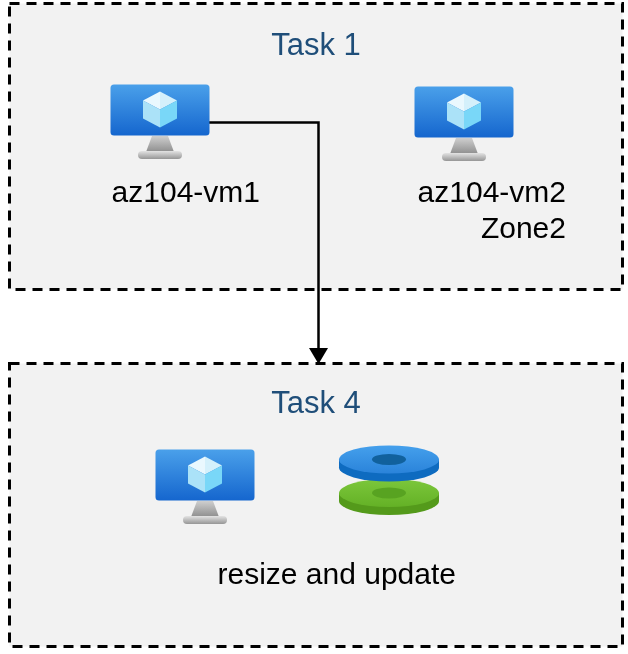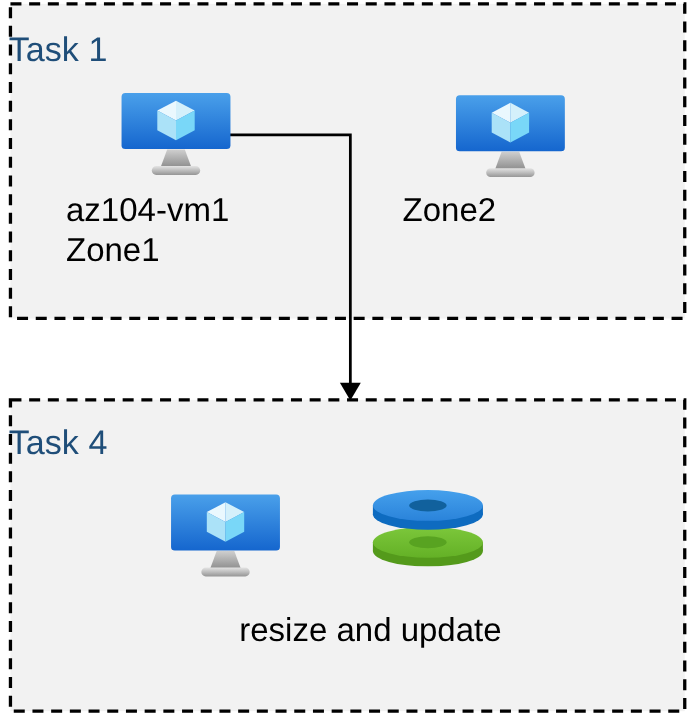--- a/index.html
+++ b/index.html
@@ -18,26 +18,26 @@
   .arrow-stroke {
     fill: none;
     stroke: var(--arrow, #000);
     stroke-width: 2.5;
   }
   .arrow-fill { fill: var(--arrow, #000); }
   .abs { position: absolute; }
   .title {
     font-size: 31px; line-height: 34px;
     color: var(--title-text, #1f4e79);
-    text-align: left; white-space: nowrap;
+    text-align: center; white-space: nowrap;
   }
   .vm-label {
     font-size: 30px; line-height: 36px;
     color: var(--label-text, #000);
-    text-align: left; white-space: nowrap;
+    text-align: right; white-space: nowrap;
   }
   .caption {
     font-size: 30px; line-height: 36px;
     color: var(--label-text, #000);
     text-align: right; white-space: nowrap;
   }
 </style>
 </head>
 <body>
 
@@ -97,24 +97,24 @@
     <g>
       <polygon points="50,7.5 33,16.5 50,25.5" fill="#eaf8fe"></polygon>
       <polygon points="50,7.5 67,16.5 50,25.5" fill="#d4f0fb"></polygon>
       <polygon points="33,16.5 50,25.5 50,43.5 33,34.5" fill="#abe2f8"></polygon>
       <polygon points="67,16.5 50,25.5 50,43.5 67,34.5" fill="#79d7f8"></polygon>
     </g>
   </svg>
 
   <div class="abs vm-label" style="left:60px; top:174px; width:200px;">
     <div>az104-vm1</div>
-    <div>Zone1</div>
   </div>
 
   <div class="abs vm-label" style="left:366px; top:174px; width:200px;">
+    <div>az104-vm2</div>
     <div>Zone2</div>
   </div>
 
   <div class="abs title" style="left:8px; top:386px; width:616px;">Task 4</div>
 
   <svg class="layer" style="left:155px; top:449px;" width="100" height="76" viewBox="0 0 100 76">
     <polygon points="42,52 58,52 64,68 36,68" fill="url(#gStand)"></polygon>
     <rect x="28" y="67" width="44" height="8" rx="4" fill="url(#gBase)"></rect>
     <rect x="0.5" y="0.5" width="99" height="51" rx="3.5" fill="url(#gScreen)"></rect>
     <g>

